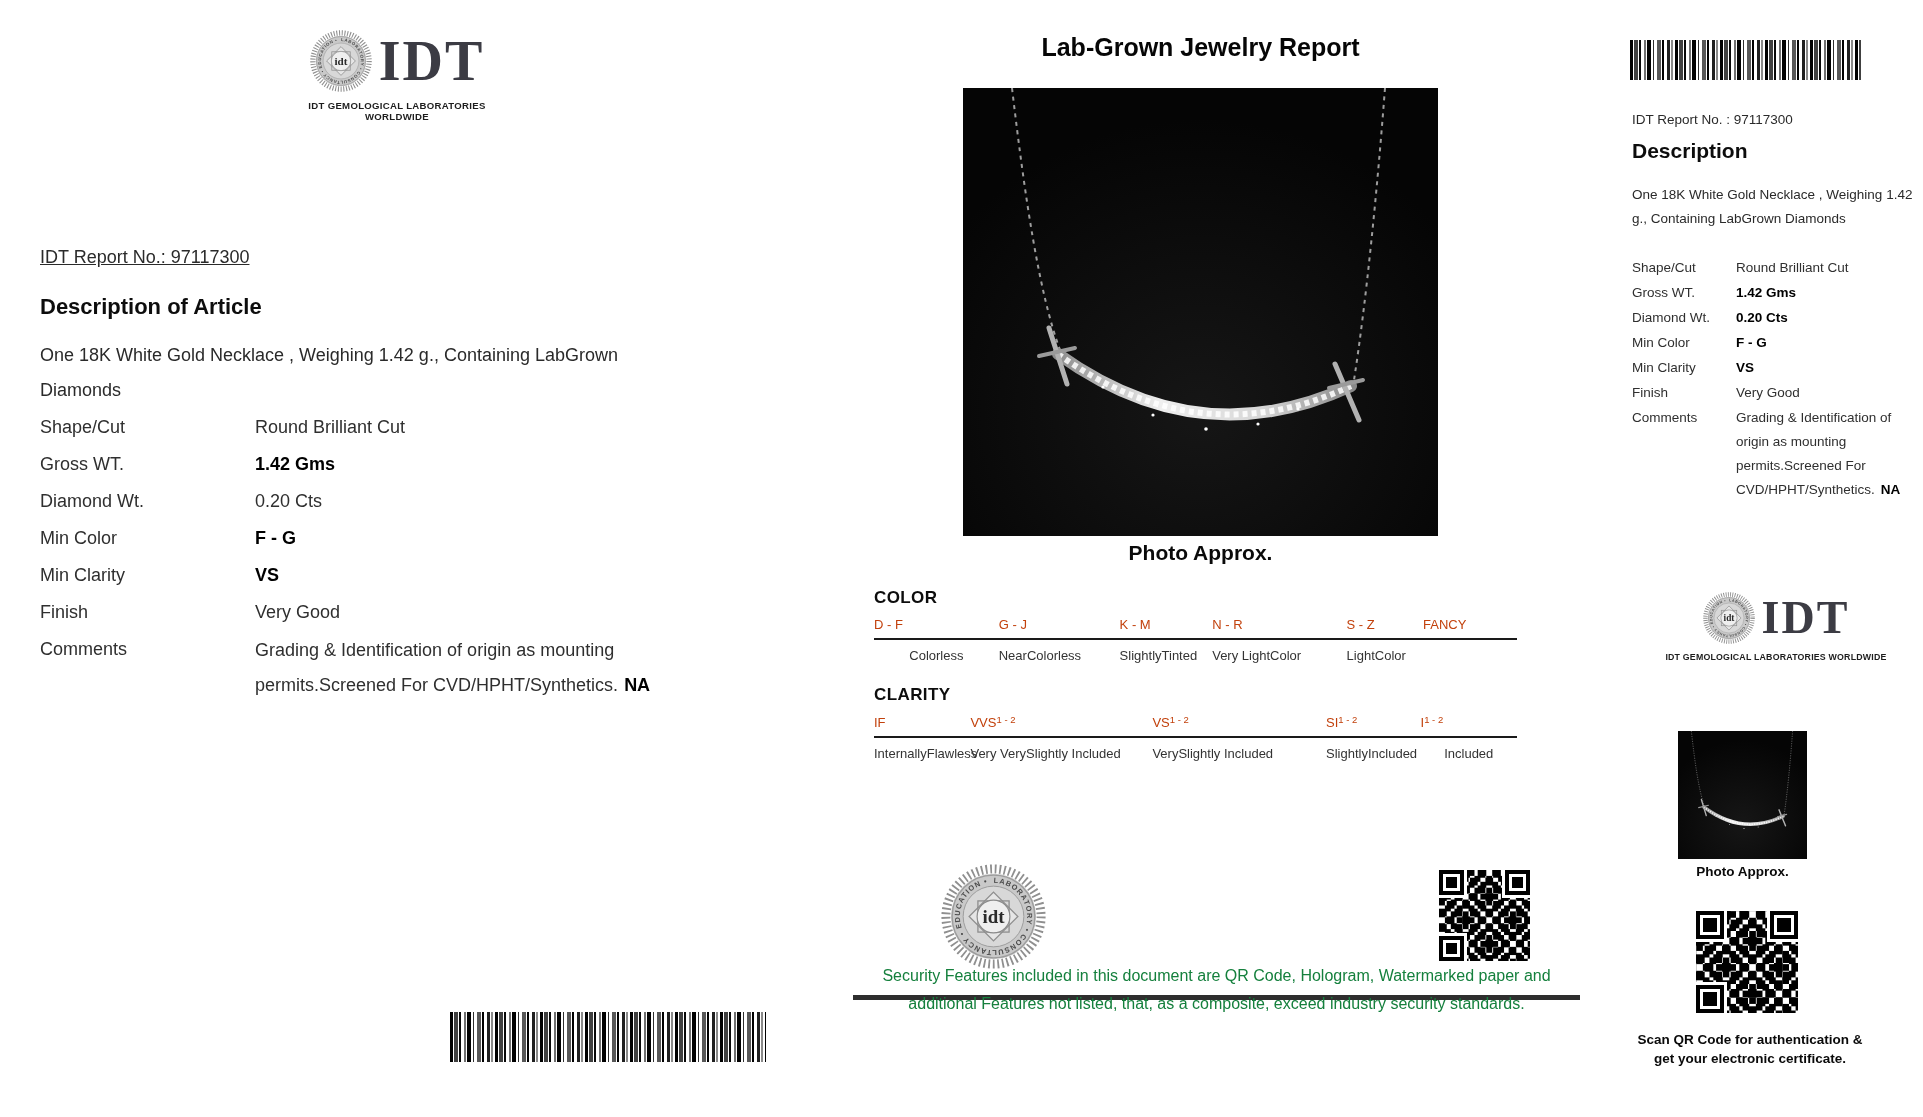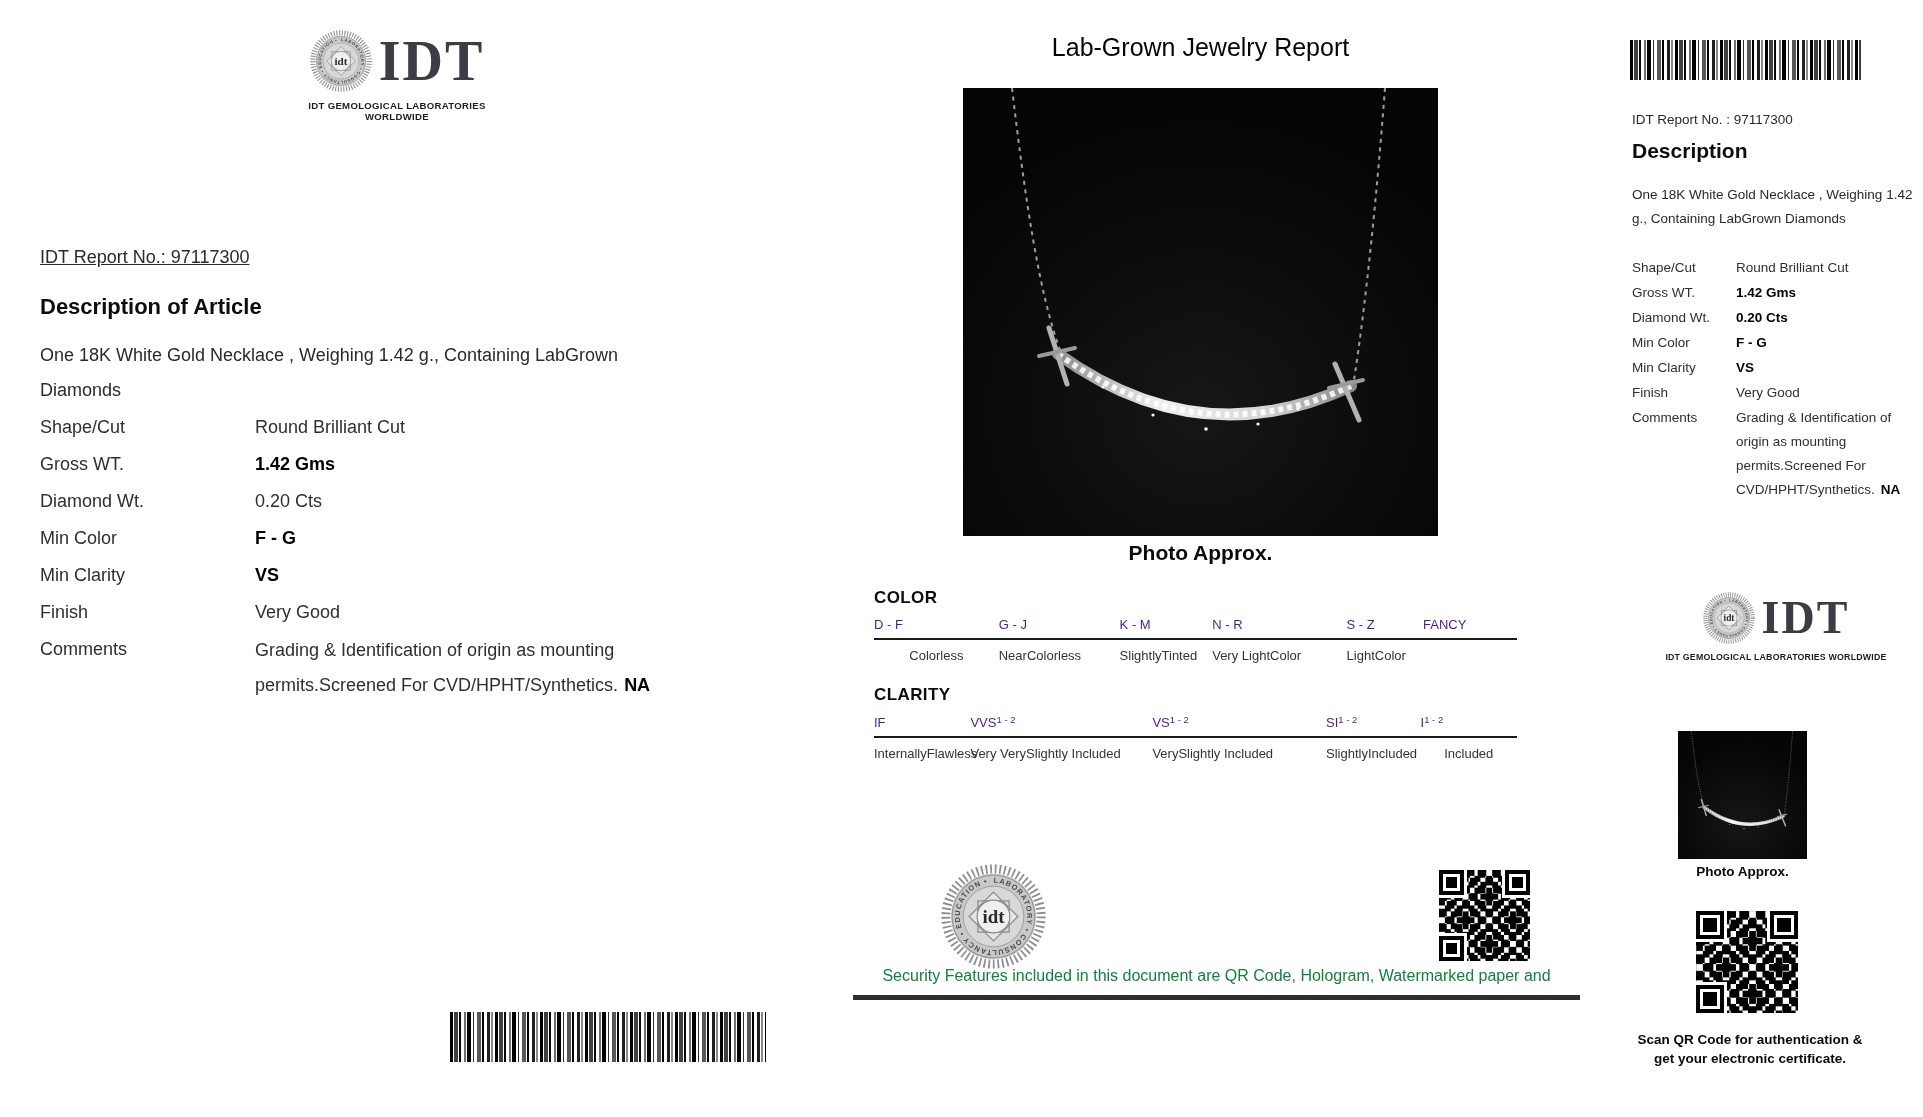--- a/index.html
+++ b/index.html
@@ -36,30 +36,30 @@
   
   .barcode{background:repeating-linear-gradient(90deg,
     #000 0 3px,#fff 3px 4px,#404040 4px 8px,#fff 8px 9px,#0a0a0a 9px 11px,#fff 11px 14px,
     #707070 14px 16px,#fff 16px 17px,#000 17px 21px,#fff 21px 23px,#303030 23px 24px,#fff 24px 27px,
     #585858 27px 31px,#fff 31px 32px,#000 32px 34px,#fff 34px 37px,#202020 37px 40px,#fff 40px 41px,
     #8a8a8a 41px 43px,#fff 43px 45px);}
   .barcode-left{left:450px;top:1012px;width:316px;height:50px;}
   .barcode-right{left:1630px;top:40px;width:231px;height:40px;}
 
   
-  .title{left:963px;top:33px;width:475px;text-align:center;font-size:25px;font-weight:normal;color:#060606;}
+  .title{left:963px;top:33px;width:475px;text-align:center;font-size:25px;font-weight:bold;color:#060606;}
   .photo-main{left:963px;top:88px;width:475px;height:448px;}
   .caption-main{left:963px;top:541px;width:475px;text-align:center;font-size:21px;font-weight:bold;color:#0a0a0a;}
   .scale-block{width:643px;}
   .color-block{left:874px;top:588px;}
   .clarity-block{left:874px;top:685px;}
   .scale-heading{font-size:17px;font-weight:bold;letter-spacing:.4px;color:#0d0d0d;margin-bottom:9px;}
   .color-grid{display:grid;grid-template-columns:19.4% 18.8% 14.4% 20.9% 11.9% 14.6%;}
   .clarity-grid{display:grid;grid-template-columns:15% 28.3% 27% 14.7% 15%;}
-  .scale-head{font-size:13px;color:#4c1d95;padding-bottom:6px;border-bottom:2px solid #1a1a1a;}
+  .scale-head{font-size:13px;color:#c2410c;padding-bottom:6px;border-bottom:2px solid #1a1a1a;}
   .scale-head sup{font-size:9.5px;vertical-align:4px;}
   .scale-body{margin-top:6px;}
   .scell{height:46px;font-size:13px;line-height:19px;color:#333;
          display:flex;flex-direction:row;justify-content:flex-start;}
   .scell.vc{justify-content:center;}
 
   .seal{left:941px;top:864px;width:105px;height:105px;}
   .divider{left:853px;top:995px;width:727px;height:5px;background:#2e2e2e;}
   .security{left:853px;top:962px;width:727px;text-align:center;font-size:16px;
             line-height:28px;color:#15803d;}
@@ -272,20 +272,21 @@
   <div class="abs qr qr-mid">
     <div class="pat"></div>
     <i class="f tl"></i>
     <i class="f tr"></i>
     <i class="f bl"></i>
   </div>
 
   <div class="abs divider"></div>
   <div class="abs security">
     <div>Security Features included in this document are QR Code, Hologram, Watermarked paper and</div>
+    <div>additional Features not listed, that, as a composite, exceed industry security standards.</div>
   </div>
 
   <div class="abs barcode barcode-right"></div>
 
   <div class="abs report-no-right">IDT Report No. : 97117300</div>
   <div class="abs heading-right">Description</div>
   <div class="abs desc-right">One 18K White Gold Necklace , Weighing 1.42 g., Containing LabGrown Diamonds</div>
 
   <div class="abs fields-right">
     <div class="rrow">

